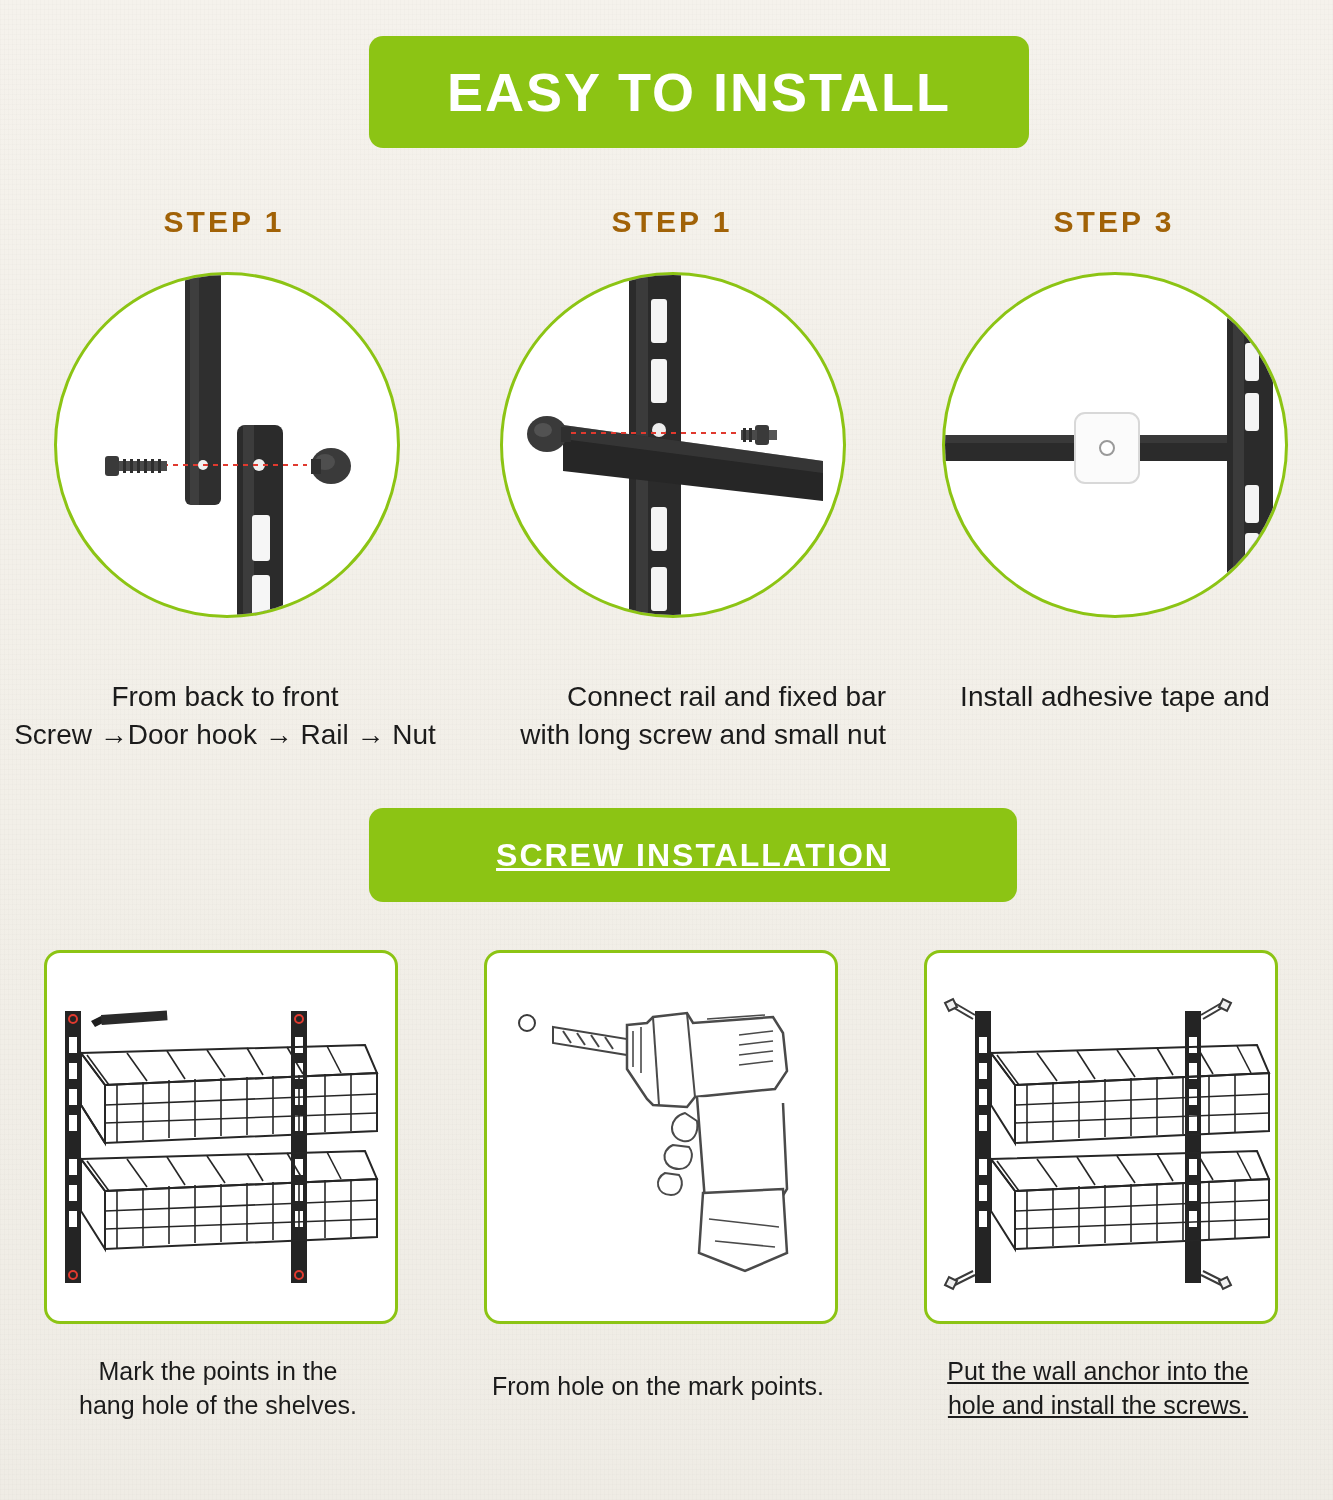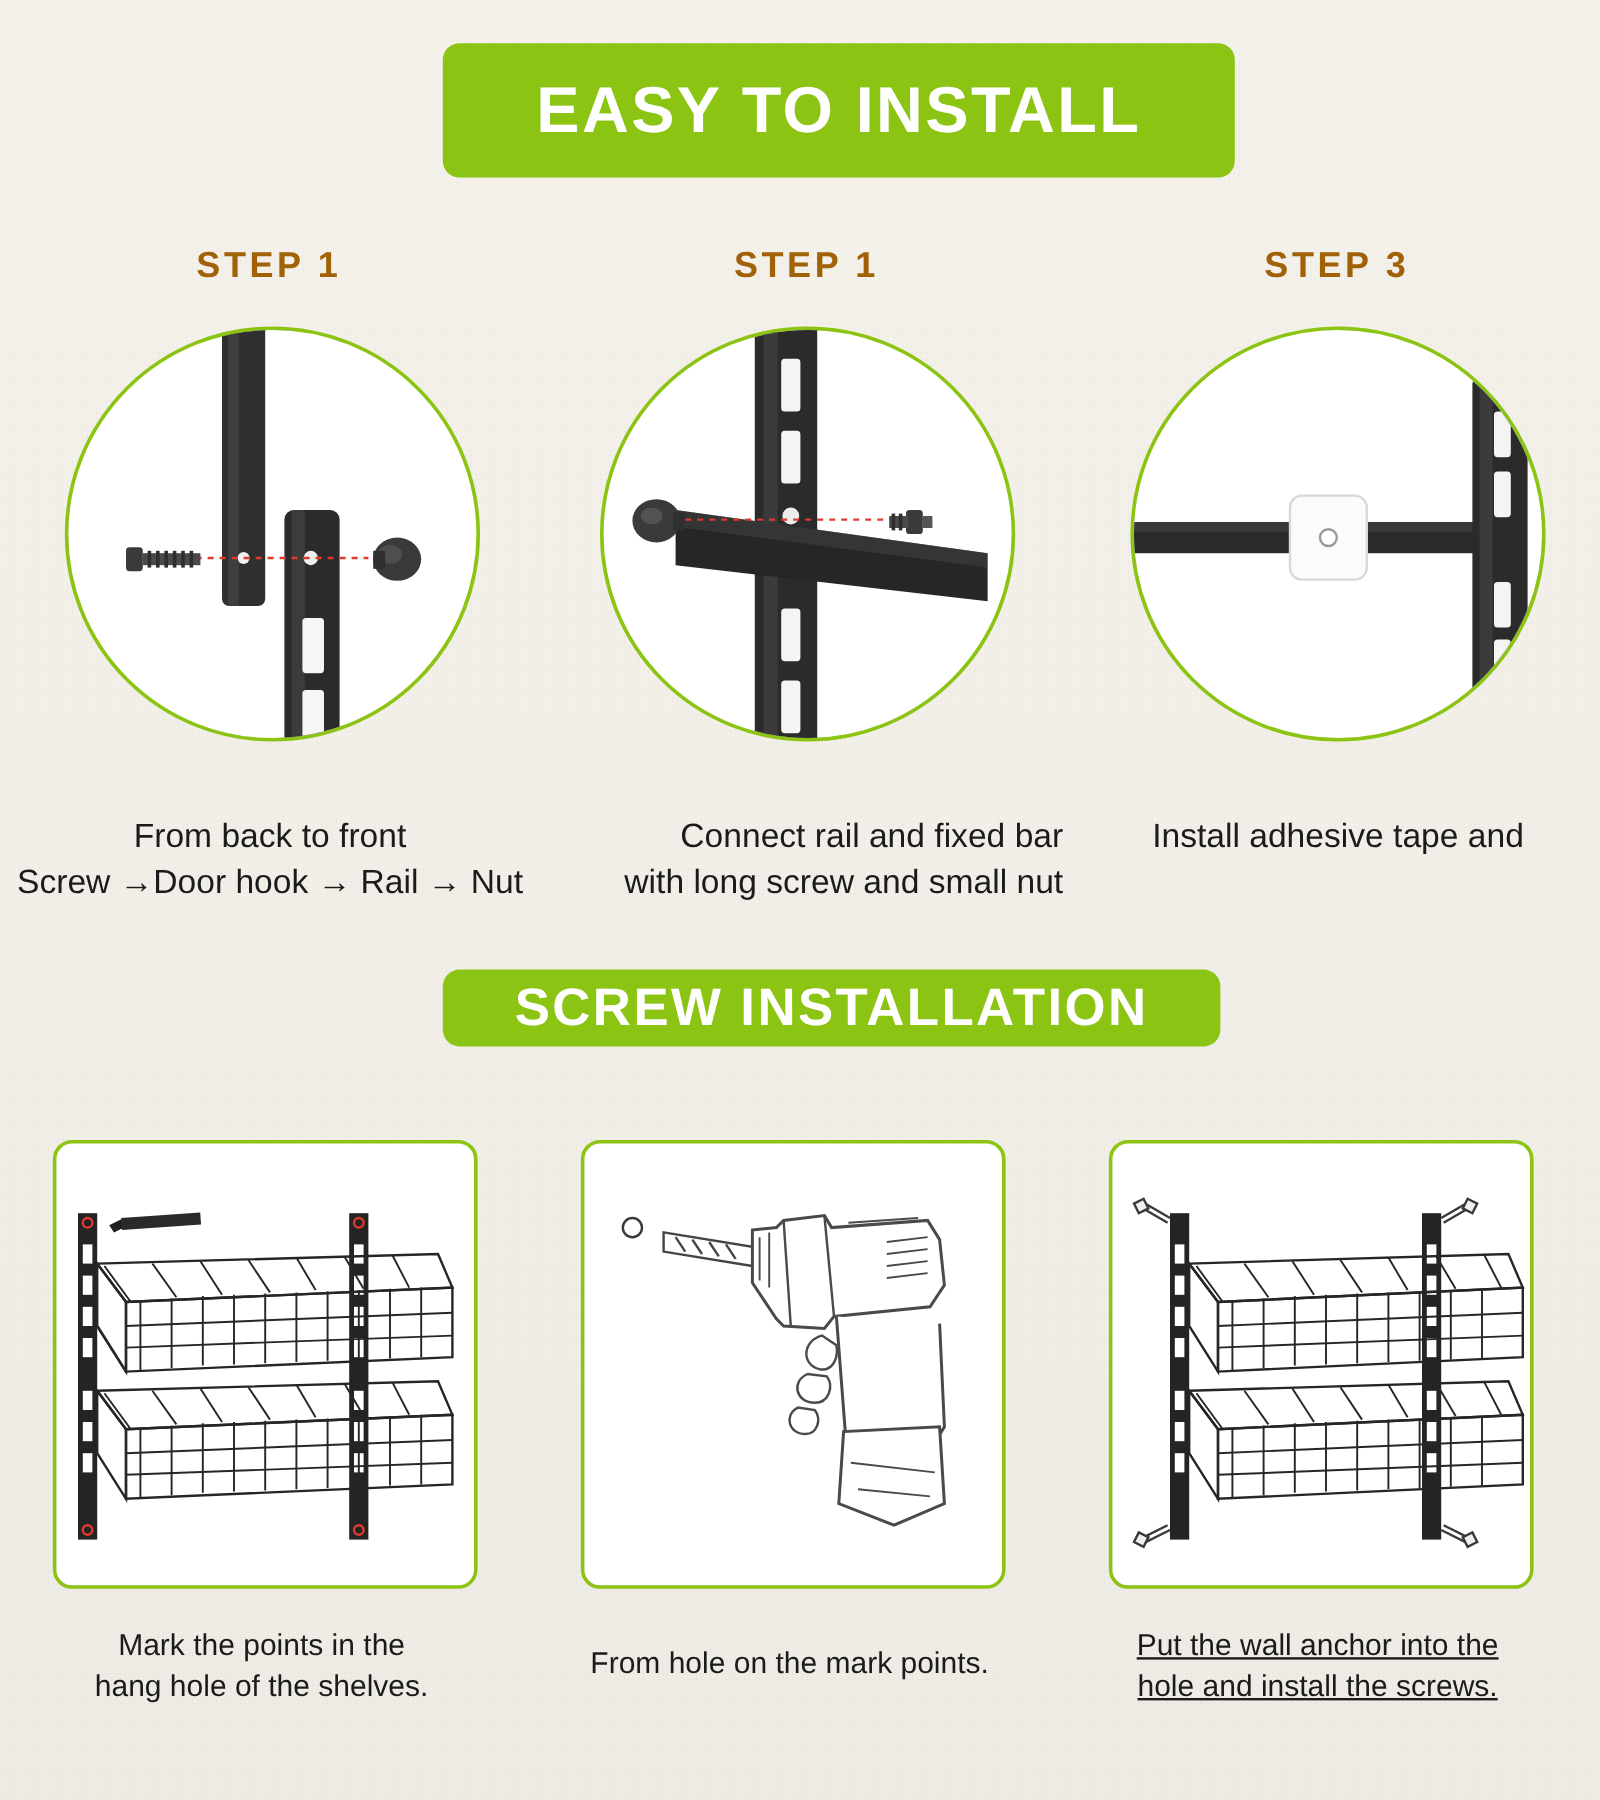--- a/index.html
+++ b/index.html
@@ -36,22 +36,23 @@
     display: flex;
     align-items: center;
     justify-content: center;
     margin-left: 36px;
   }
   #banner-install {
     left: 333px; top: 36px; width: 660px; height: 112px;
     font-size: 54px;
   }
   #banner-screw {
-    left: 333px; top: 808px; width: 648px; height: 64px;
-    font-size: 44px;
+    left: 333px; top: 808px; width: 648px; height: 94px;
+    font-size: 32px;
+    text-decoration: underline;
   }
 
   .step-title {
     position: absolute;
     color: #a16207;
     font-weight: bold;
     font-size: 30px;
     letter-spacing: 3px;
     text-align: center;
     width: 300px;

